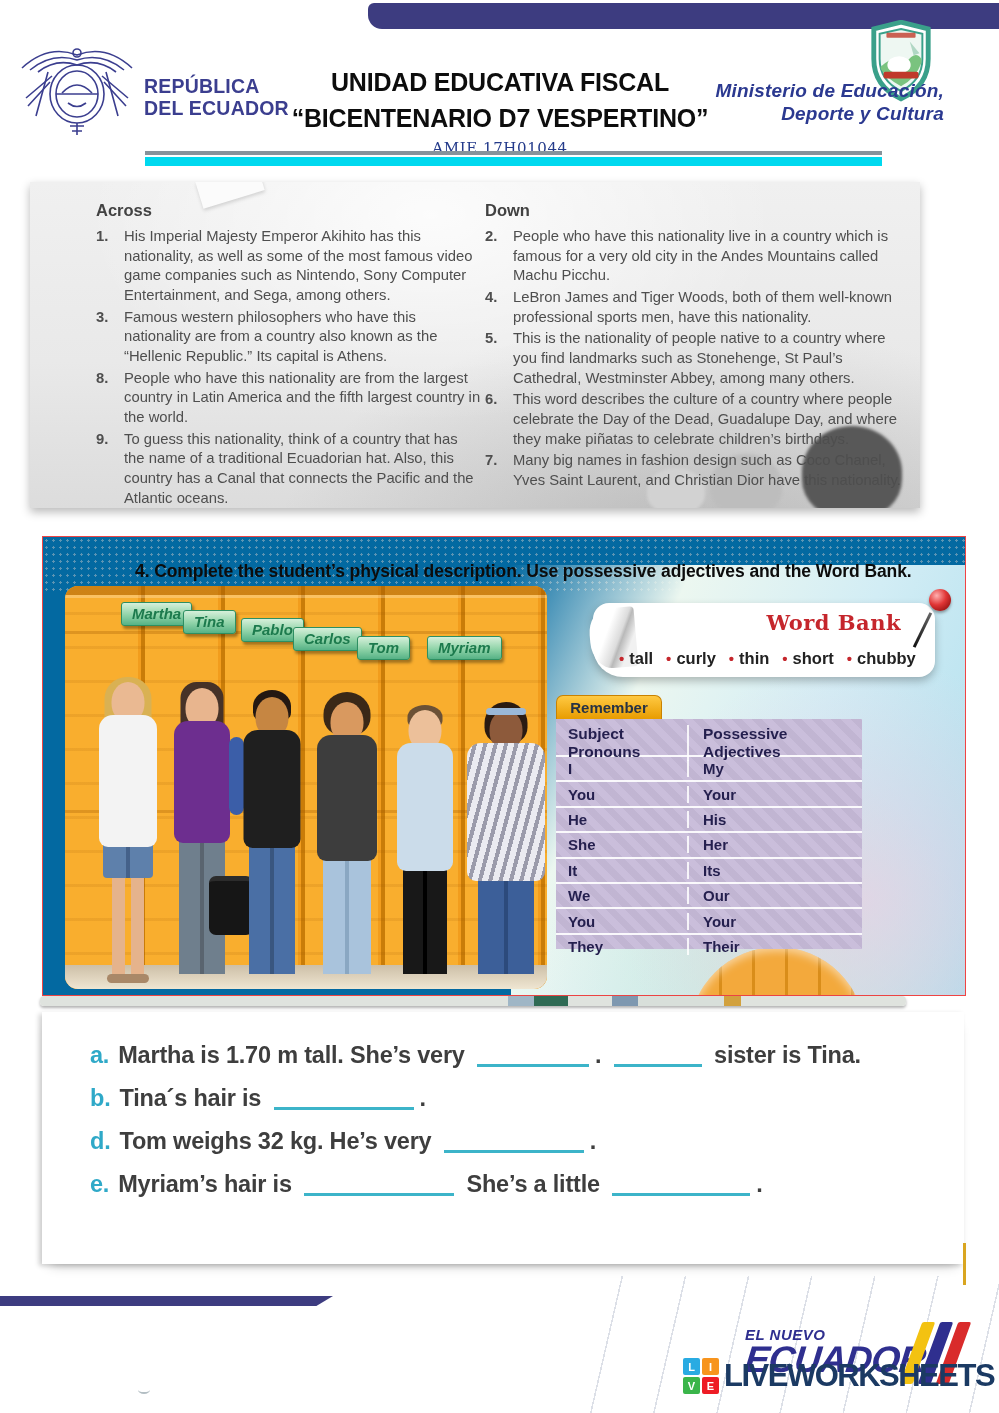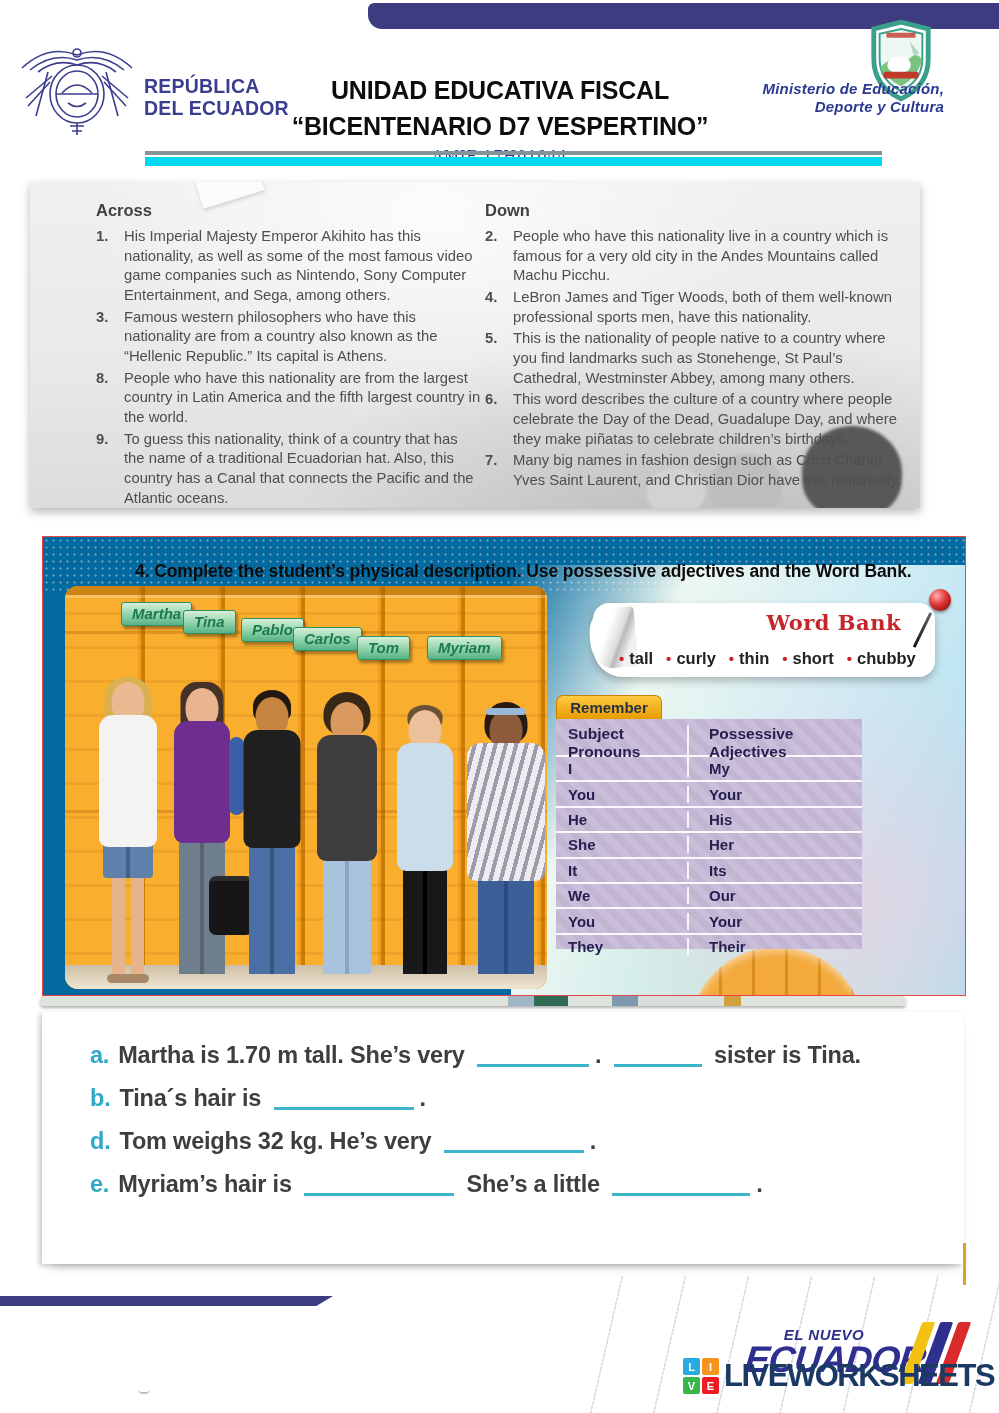--- a/index.html
+++ b/index.html
@@ -5,27 +5,27 @@
   html,body{margin:0;padding:0;background:#fff;}
   .page{position:relative;width:999px;height:1413px;background:#fff;overflow:hidden;
         font-family:"Liberation Sans",sans-serif;}
 
   
   .top-bar{position:absolute;left:368px;top:3px;right:0;height:26px;
            background:var(--navy,#3d3c80);border-radius:6px 0 0 14px;}
   .coat{position:absolute;left:14px;top:40px;width:126px;height:98px;}
   .republica{position:absolute;left:144px;top:76px;font-size:19.5px;font-weight:bold;
              color:#3b3e8f;line-height:1.12;letter-spacing:.2px;}
-  .school{position:absolute;left:250px;top:76px;width:500px;text-align:center;color:#0d0d0d;}
+  .school{position:absolute;left:250px;top:68px;width:500px;text-align:center;color:#0d0d0d;}
   .school .t1{font-size:25px;font-weight:800;letter-spacing:-.2px;}
   .school .t2{font-size:25px;font-weight:800;letter-spacing:-.2px;margin-top:7px;}
   .school .amie{font-family:"DejaVu Serif",serif;font-size:15px;color:#233a8a;
                 margin-top:6px;letter-spacing:.6px;}
   .shield{position:absolute;right:64px;top:20px;width:68px;height:82px;}
-  .ministry{position:absolute;right:55px;top:80px;text-align:right;font-size:15px;
+  .ministry{position:absolute;right:55px;top:80px;text-align:right;font-size:19px;
             font-weight:bold;font-style:italic;color:#2b3990;line-height:1.2;letter-spacing:.2px;}
   .rule-gray{position:absolute;left:145px;top:151px;width:737px;height:4px;background:#87939b;}
   .rule-cyan{position:absolute;left:145px;top:157px;width:737px;height:9px;background:var(--cyan,#00d9ef);}
 
   
   .crossword{position:absolute;left:30px;top:182px;width:890px;height:326px;overflow:hidden;
              background:
                radial-gradient(ellipse at 75% 115%, rgba(120,120,120,.35), transparent 45%),
                radial-gradient(ellipse at 45% 10%, rgba(255,255,255,.8), transparent 50%),
                linear-gradient(180deg,#f0f0f0 0%,#e9e9e9 55%,#dcdcdc 100%);
@@ -155,21 +155,21 @@
            border-bottom:none;border-radius:7px 7px 0 0;text-align:center;line-height:23px;
            font-size:15px;font-weight:800;color:#263244;}
   .rem-table{position:absolute;left:513px;top:182px;width:306px;height:230px;z-index:2;
              background:
                repeating-linear-gradient(45deg, rgba(255,255,255,.05) 0 7px, rgba(0,0,0,.03) 7px 14px),
                var(--lavender,#c7bbd9);
              padding:6px 0 0 0;box-sizing:border-box;color:#241f4e;}
   .rem-head{display:grid;grid-template-columns:133px 1fr;height:30px;align-items:center;
             font-size:15.5px;font-weight:800;}
   .rem-head .rc1,.rem-row .rc1{padding-left:12px;border-right:2px solid rgba(255,255,255,.85);}
-  .rem-head .rc2,.rem-row .rc2{padding-left:20px;}
+  .rem-head .rc2,.rem-row .rc2{padding-left:14px;}
   .rem-row{display:grid;grid-template-columns:133px 1fr;height:23.4px;align-items:center;
            font-size:15px;font-weight:600;border-top:2px solid rgba(255,255,255,.9);}
   .mini-circle{position:absolute;left:646px;top:410px;width:176px;height:176px;border-radius:50%;
                background:repeating-linear-gradient(90deg,#f3a93c 0 30px,#d98d1a 30px 33px);
                box-shadow:inset 0 4px 8px rgba(255,255,255,.5);z-index:1;}
 
   
   .photo-strip{position:absolute;left:40px;top:996px;width:866px;height:10px;border-radius:4px;
       background:linear-gradient(90deg,#dfe3de 0 54%,#9fb6c6 54% 57%,#2f6b55 57% 61%,
                  #dfe3de 61% 66%,#7e98b0 66% 69%,#d8dfda 69% 79%,#d2a13e 79% 81%,#dfe3de 81% 100%);
@@ -185,21 +185,21 @@
   .blank{display:inline-block;height:22px;border-bottom:3px solid #3cb4c9;margin:0 6px;
          vertical-align:-4px;}
 
   
   .pinstripes{position:absolute;left:560px;top:1276px;right:0;bottom:0;opacity:.85;z-index:0;
      background:repeating-linear-gradient(103deg, transparent 0 60px, #d6dae3 60px 61.5px);}
   .gold-line{position:absolute;left:963px;top:1243px;width:3px;height:42px;background:#d9a520;}
   .foot-bar{position:absolute;left:0;top:1296px;width:333px;height:10px;background:var(--navy,#3d3c80);
             clip-path:polygon(0 0,100% 0,95% 100%,0 100%);z-index:2;}
   .ecu-logo{position:absolute;left:745px;top:1326px;z-index:1;color:#2f2f8f;}
-  .en-top{font-size:15px;font-weight:900;font-style:italic;text-align:center;width:158px;
+  .en-top{font-size:15px;font-weight:900;font-style:italic;text-align:left;width:158px;
           letter-spacing:.5px;}
   .en-main{font-size:37px;font-weight:900;font-style:italic;letter-spacing:-1px;margin-top:-4px;
            transform:skewX(-6deg);}
   .stripes{position:absolute;left:166px;top:-4px;display:flex;}
   .stripes i{display:block;width:13px;height:62px;margin-right:5px;transform:skewX(-20deg);
              border-radius:2px;}
   .st-y{background:#f3c211;}
   .st-b{background:#2f2f8f;}
   .st-r{background:#d92b2b;}
   .lws{position:absolute;left:683px;top:1358px;display:flex;align-items:center;z-index:3;}

